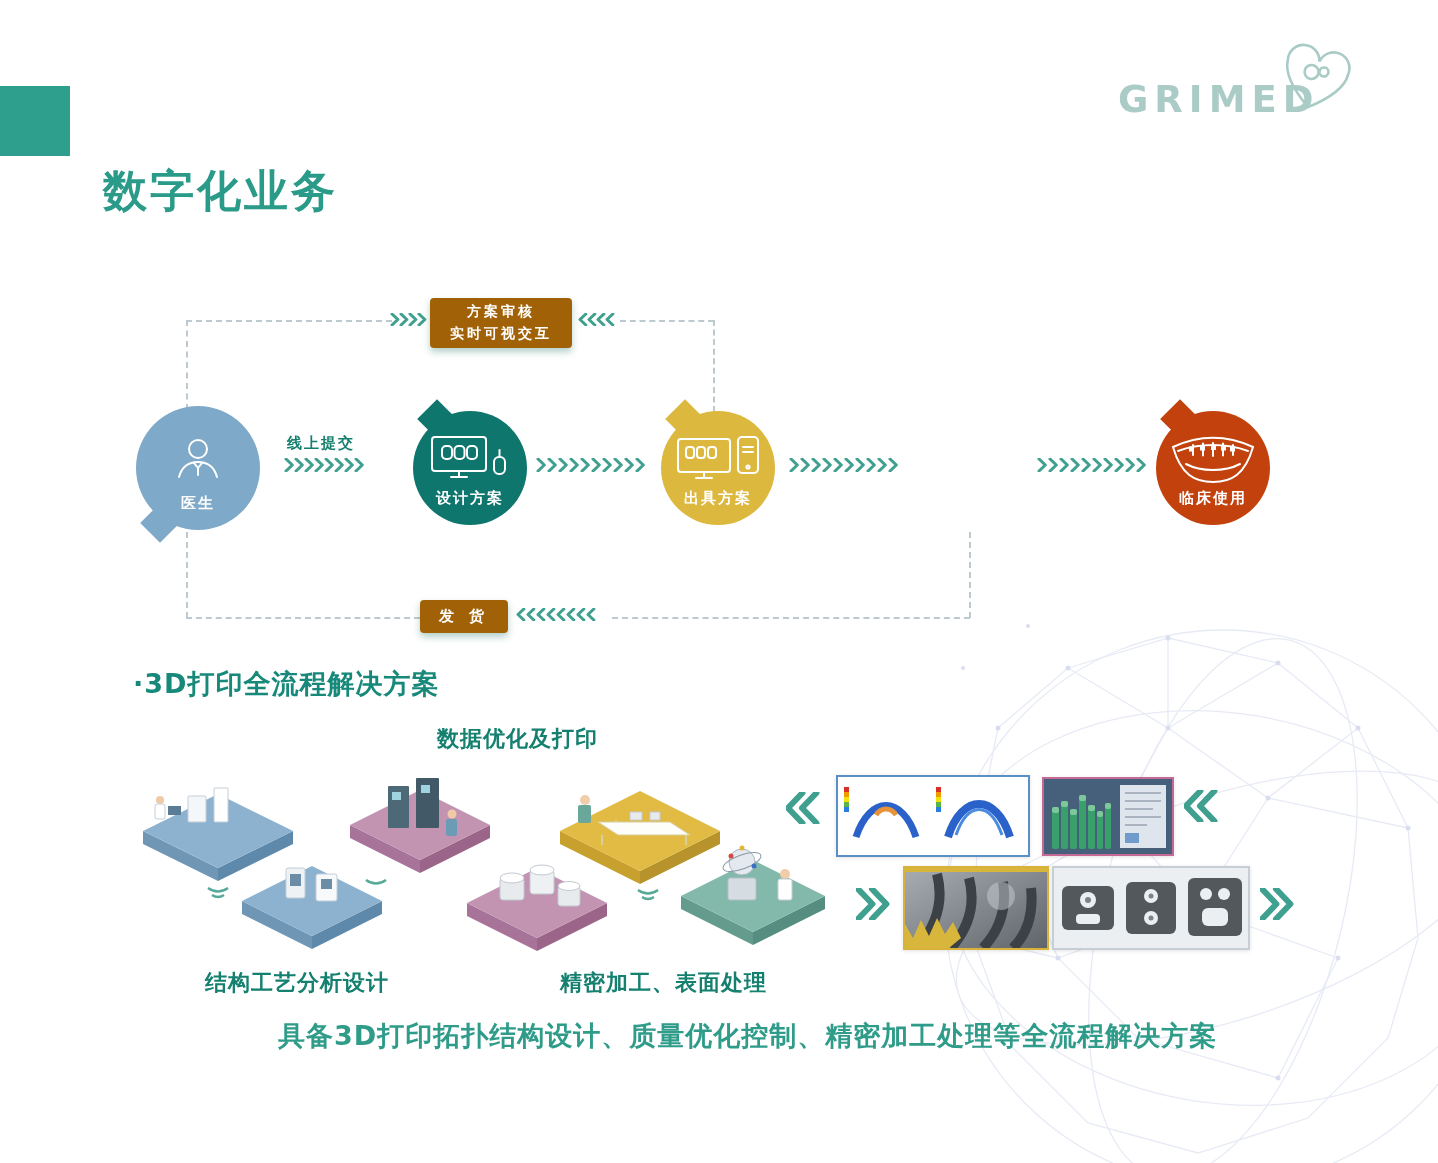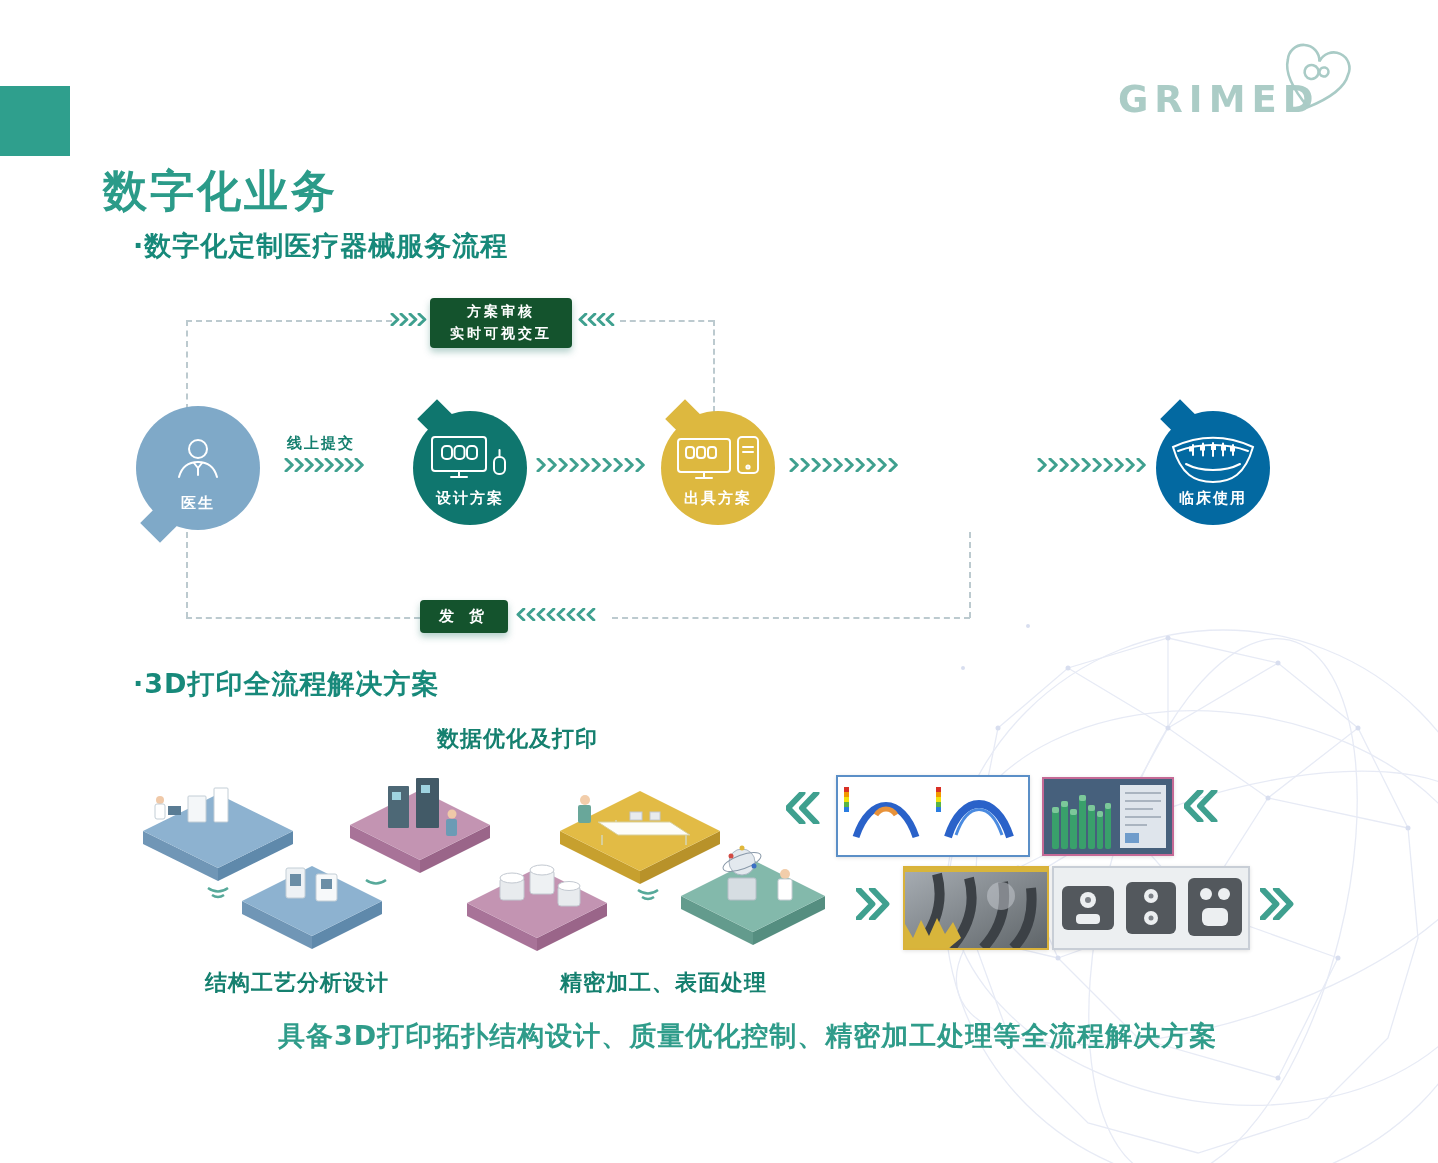--- a/index.html
+++ b/index.html
@@ -20,21 +20,21 @@
 
   .h-section{position:absolute;font-size:27px;font-weight:bold;color:#17897a;letter-spacing:1px;z-index:2;}
   .h-flow{left:133px;top:228px;}
   .h-print{left:133px;top:666px;}
 
   
   .dash-h{position:absolute;border-top:2px dashed #bccacf;z-index:1;}
   .dash-v{position:absolute;border-left:2px dashed #bccacf;z-index:1;}
 
   
-  .badge{position:absolute;background:#14532d;color:#fff;border-radius:4px;
+  .badge{position:absolute;background:#a16207;color:#fff;border-radius:4px;
          box-shadow:0 4px 7px rgba(40,120,105,.35);display:flex;flex-direction:column;
          align-items:center;justify-content:center;font-weight:bold;z-index:3;}
   .badge-review{left:430px;top:298px;width:142px;height:50px;font-size:14px;letter-spacing:3px;line-height:1.55;}
   .badge-ship{left:420px;top:600px;width:88px;height:33px;font-size:15px;letter-spacing:5px;}
 
   .online-submit{position:absolute;left:287px;top:434px;font-size:15px;font-weight:bold;
                  color:#157f6e;letter-spacing:2px;z-index:3;}
 
   
   .bubble{position:absolute;border-radius:50%;z-index:3;display:flex;align-items:center;justify-content:center;}
@@ -110,21 +110,20 @@
   <div class="page-title">数字化业务</div>
   <div class="logo-text">GRIMED</div>
   <svg class="logo-heart" width="86" height="86" viewBox="0 0 86 86">
     <g fill="none" stroke="#a9cbc6" stroke-width="2.6" transform="rotate(14 43 43)">
       <path d="M43 72 C24 58 12 45 12 31 A15.5 15.5 0 0 1 43 25 A15.5 15.5 0 0 1 74 31 C74 45 62 58 43 72 Z"></path>
       <circle cx="38" cy="37" r="7"></circle>
       <circle cx="50" cy="34" r="4.5"></circle>
     </g>
   </svg>
 
-  <div class="h-section h-flow">·数字化定制医疗器械服务流程</div>
 
   <div class="dash-v" style="left:186px;top:320px;height:90px"></div>
   <div class="dash-h" style="left:186px;top:320px;width:206px"></div>
   <div class="dash-h" style="left:620px;top:320px;width:94px"></div>
   <div class="dash-v" style="left:713px;top:320px;height:92px"></div>
   <div class="dash-v" style="left:186px;top:532px;height:86px"></div>
   <div class="dash-h" style="left:186px;top:617px;width:234px"></div>
   <div class="dash-h" style="left:612px;top:617px;width:358px"></div>
   <div class="dash-v" style="left:969px;top:532px;height:86px"></div>
 
@@ -241,21 +240,21 @@
         <polyline points="24,1 30.3,7 24,13"></polyline>
         <polyline points="35,1 41.3,7 35,13"></polyline>
         <polyline points="46,1 52.3,7 46,13"></polyline>
         <polyline points="57,1 63.3,7 57,13"></polyline>
         <polyline points="68,1 74.3,7 68,13"></polyline>
         <polyline points="79,1 85.3,7 79,13"></polyline>
         <polyline points="90,1 96.3,7 90,13"></polyline>
         <polyline points="101,1 107.3,7 101,13"></polyline>
       </svg></span>
 
-  <div class="bubble" style="left: 1156px; top: 411px; width: 114px; height: 114px; background: #0369a1;">
+  <div class="bubble" style="left: 1156px; top: 411px; width: 114px; height: 114px; background: #c2410c;">
     <div class="tail tail-tl"></div>
     <svg class="bicon" width="88" height="50" viewBox="0 0 88 50" fill="none" stroke="#ffffff" stroke-width="2" stroke-linecap="round">
       <path d="M4 12 C30 0 58 0 84 12 C76 40 62 47 44 47 C26 47 12 40 4 12 Z"></path>
       <path d="M9 16 C30 8 58 8 79 16"></path>
       <path d="M17 29 C32 37 56 37 71 29"></path>
       <path d="M24 10 v10 M34 8.5 v12 M44 8 v13 M54 8.5 v12 M64 10 v10"></path>
       <rect x="21" y="12.5" width="3" height="3" fill="#ffffff"></rect>
       <rect x="32" y="11.5" width="3" height="3" fill="#ffffff"></rect>
       <rect x="43" y="11" width="3" height="3" fill="#ffffff"></rect>
       <rect x="53" y="11.5" width="3" height="3" fill="#ffffff"></rect>

